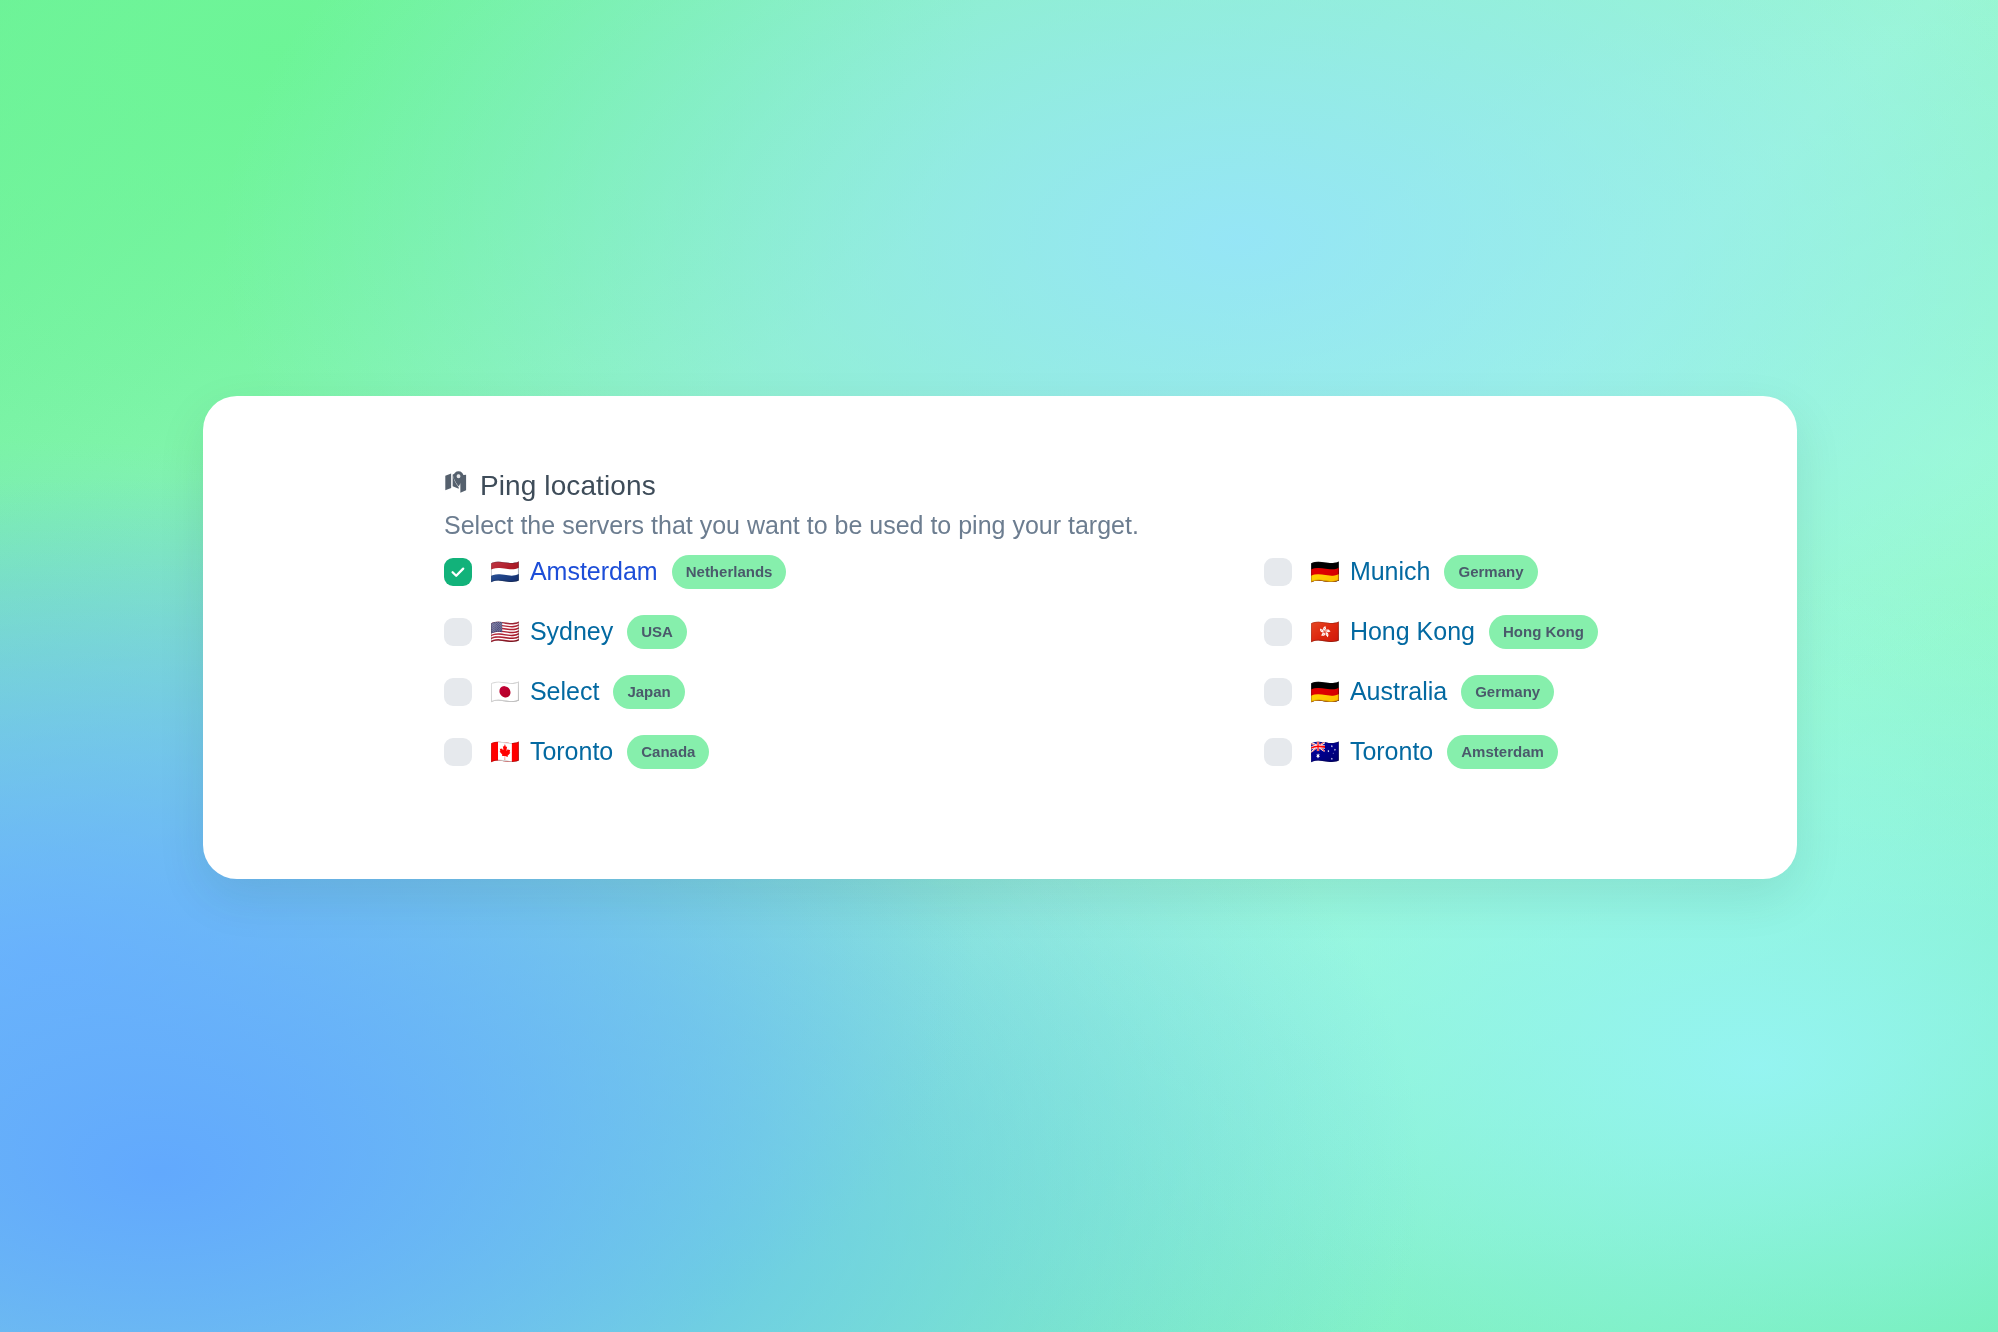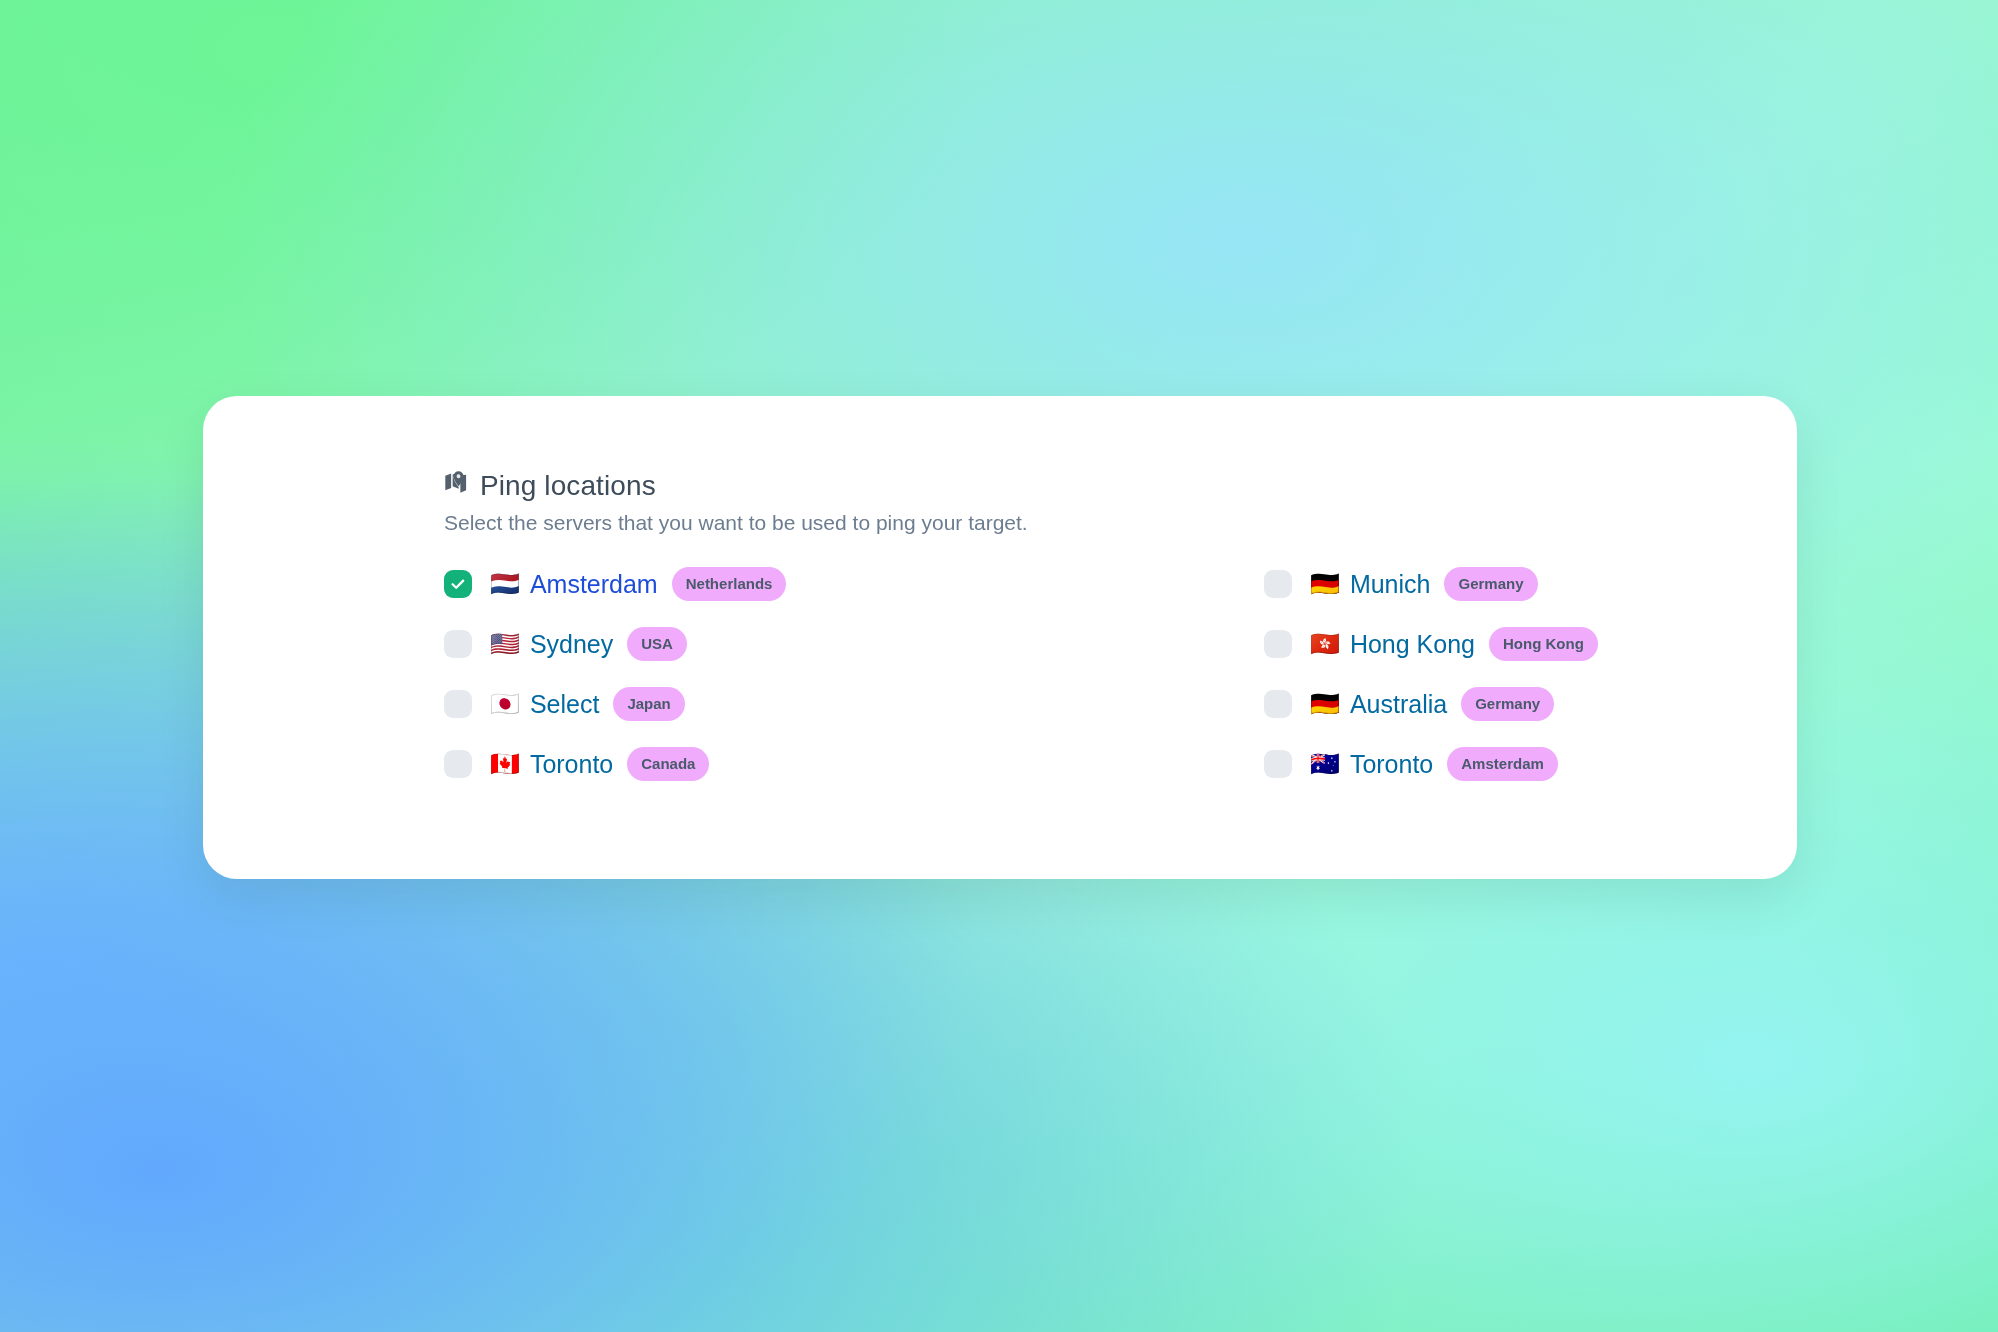--- a/index.html
+++ b/index.html
@@ -61,25 +61,25 @@
 
   #panel-title {
     font-size: 28px;
     font-weight: 400;
     color: #3e4c59;
     letter-spacing: 0.1px;
     line-height: 1;
   }
 
   #panel-subtitle {
-    font-size: 21px;
+    font-size: 25px;
     font-weight: 400;
     color: #6c7d90;
     line-height: 1.3;
-    margin-bottom: 18px;
+    margin-bottom: 0;
   }
 
   
   .locations-grid {
     display: grid;
     grid-template-columns: 820px auto;
     column-gap: 0;
     row-gap: 0;
     align-items: start;
   }
@@ -125,21 +125,21 @@
     font-size: 25px;
     font-weight: 400;
     color: #0369a1;
     line-height: 1;
     white-space: nowrap;
     margin-right: 14px;
   }
   .loc-row.is-checked .loc-name { color: #1d4ed8; }
 
   .loc-badge {
-    background: #f0abfc;
+    background: #86efac;
     color: #4a5a6b;
     font-size: 15px;
     font-weight: 700;
     line-height: 1;
     padding: 9px 14px 10px;
     border-radius: 999px;
     white-space: nowrap;
   }
 </style>
 </head>

